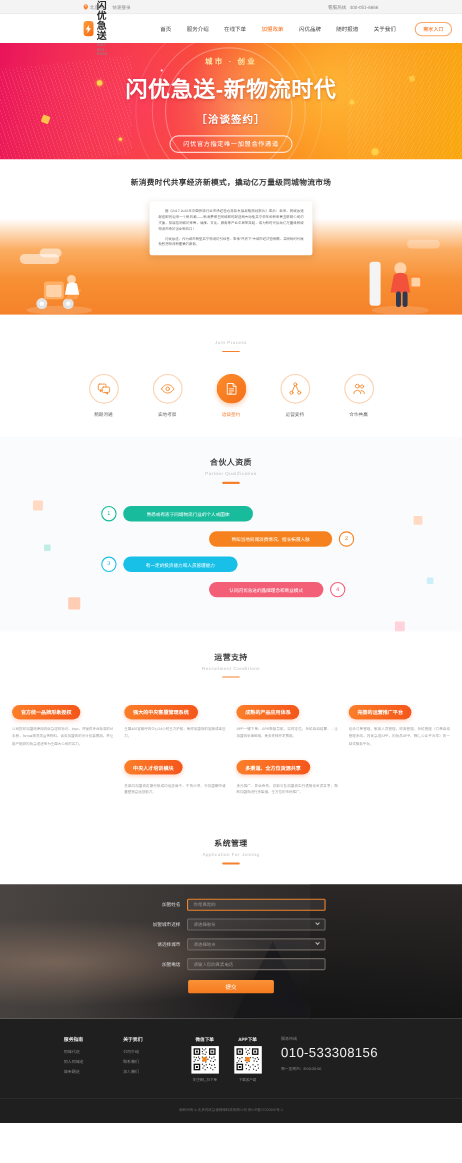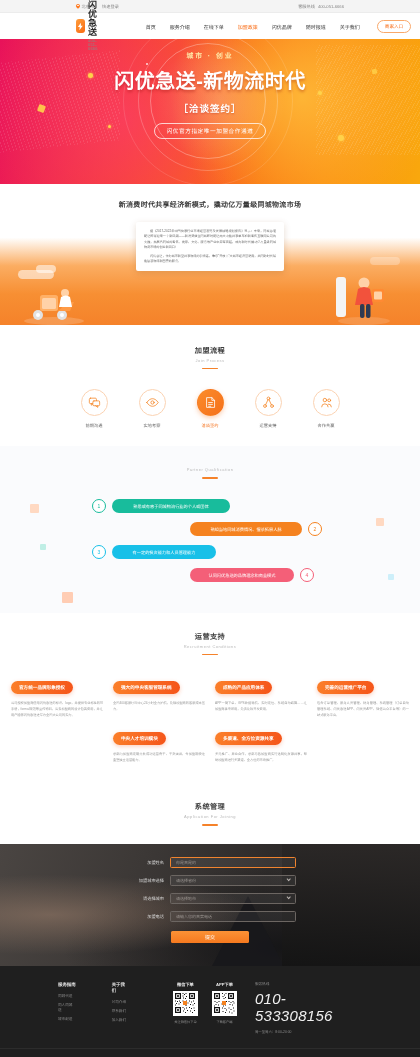--- a/index.html
+++ b/index.html
@@ -70,21 +70,21 @@
     color: #f96a12;
     border: 0.7px solid #f9a86a;
     border-radius: 8px;
     padding: 2.5px 7px;
     white-space: nowrap;
     cursor: pointer;
   }
 
   
   .hero {
-    height: 145px;
+    height: 106px;
     position: relative;
     overflow: hidden;
     background:
       radial-gradient(circle at 72% 40%, rgba(255,190,60,.85) 0%, rgba(255,150,40,0) 42%),
       radial-gradient(circle at 30% 55%, rgba(255,60,120,.55) 0%, rgba(255,60,120,0) 48%),
       linear-gradient(100deg,#e8125a 0%,#ef2a49 16%,#f5452f 34%,#f96a12 58%,#fb8c0e 78%,#f9a80d 100%);
   }
   .hero-ring {
     position: absolute; border-radius: 50%;
     border: 1px solid rgba(255,255,255,.22);
@@ -312,21 +312,21 @@
   .qr-group { display: flex; gap: 14px; margin-left: 8px; }
   .qr-block { text-align: center; }
   .qr-title { font-size: 4.2px; color: #e8e8e8; font-weight: bold; margin-bottom: 4px; }
   .qr-img {
     width: 25px; height: 25px; background: #fff; padding: 1.5px;
     margin: 0 auto; position: relative;
   }
   .qr-caption { font-size: 3.2px; color: #8a8a8a; margin-top: 3px; }
   .contact { margin-left: 18px; }
   .contact-label { font-size: 3.6px; color: #8a8a8a; margin-bottom: 4px; }
-  .contact-phone { font-size: 15px; color: #efefef; letter-spacing: .3px; font-style: italic; }
+  .contact-phone { font-size: 12px; color: #efefef; letter-spacing: .3px; }
   .contact-hours { font-size: 3.4px; color: #8a8a8a; margin-top: 5px; }
   .copyright {
     margin-top: 14px; text-align: center;
     font-size: 3.2px; color: #6a6a6a;
     border-top: 0.5px solid #2c2c2c; padding-top: 7px;
   }
 </style>
 </head>
 <body>
 
@@ -426,21 +426,20 @@
     <path d="M34 18 q6 -4 12 0 l3 16 h-18 z" fill="#f2523c"></path>
     <rect x="36" y="33" width="4.5" height="14" rx="2" fill="#2f3a52"></rect>
     <rect x="42" y="33" width="4.5" height="14" rx="2" fill="#2f3a52"></rect>
     <rect x="48" y="18" width="12" height="13" rx="2" fill="#ff8a33"></rect>
     <rect x="50" y="20.5" width="8" height="8" rx="1" fill="#ffd2a8"></rect>
   </svg>
 </div>
 
 <div class="process">
   <div class="sec-head">
-    <div class="sec-cn">加盟流程</div>
     <div class="sec-en">Join Process</div>
     <div class="sec-rule"></div>
   </div>
   <div class="process-row">
 
     <div class="proc-item">
       <div class="proc-circle">
         <svg viewBox="0 0 24 24" fill="none" stroke="#f5821f" stroke-width="1.4" stroke-linecap="round" stroke-linejoin="round" aria-hidden="true">
           <rect x="2.5" y="4" width="13" height="10" rx="2"></rect>
           <path d="M6 14 l0 3 l4 -3"></path>
@@ -501,20 +500,21 @@
 
 <div class="qual">
   <span class="qual-deco" style="left:30px;top:58px;width:9px;height:9px;background:#ffd9c2;"></span>
   <span class="qual-deco" style="left:40px;top:98px;width:6px;height:6px;background:#bfeee5;"></span>
   <span class="qual-deco" style="left:62px;top:146px;width:11px;height:11px;background:#ffcdb4;"></span>
   <span class="qual-deco" style="right:36px;top:72px;width:8px;height:8px;background:#ffd9c2;"></span>
   <span class="qual-deco" style="right:26px;top:128px;width:6px;height:6px;background:#cdeffa;"></span>
   <span class="qual-deco" style="right:52px;top:168px;width:9px;height:9px;background:#ffd2dc;"></span>
 
   <div class="sec-head">
+    <div class="sec-cn">合伙人资质</div>
     <div class="sec-en">Partner Qualification</div>
     <div class="sec-rule"></div>
   </div>
 
   <div class="qual-list">
     <div class="qual-row left">
       <div class="qual-num" style="color:#18bc9c;">1</div>
       <div class="qual-pill" style="background:#18bc9c;width:118px;">熟悉或有志于同城物流行业的个人或团体</div>
     </div>
     <div class="qual-row right">

